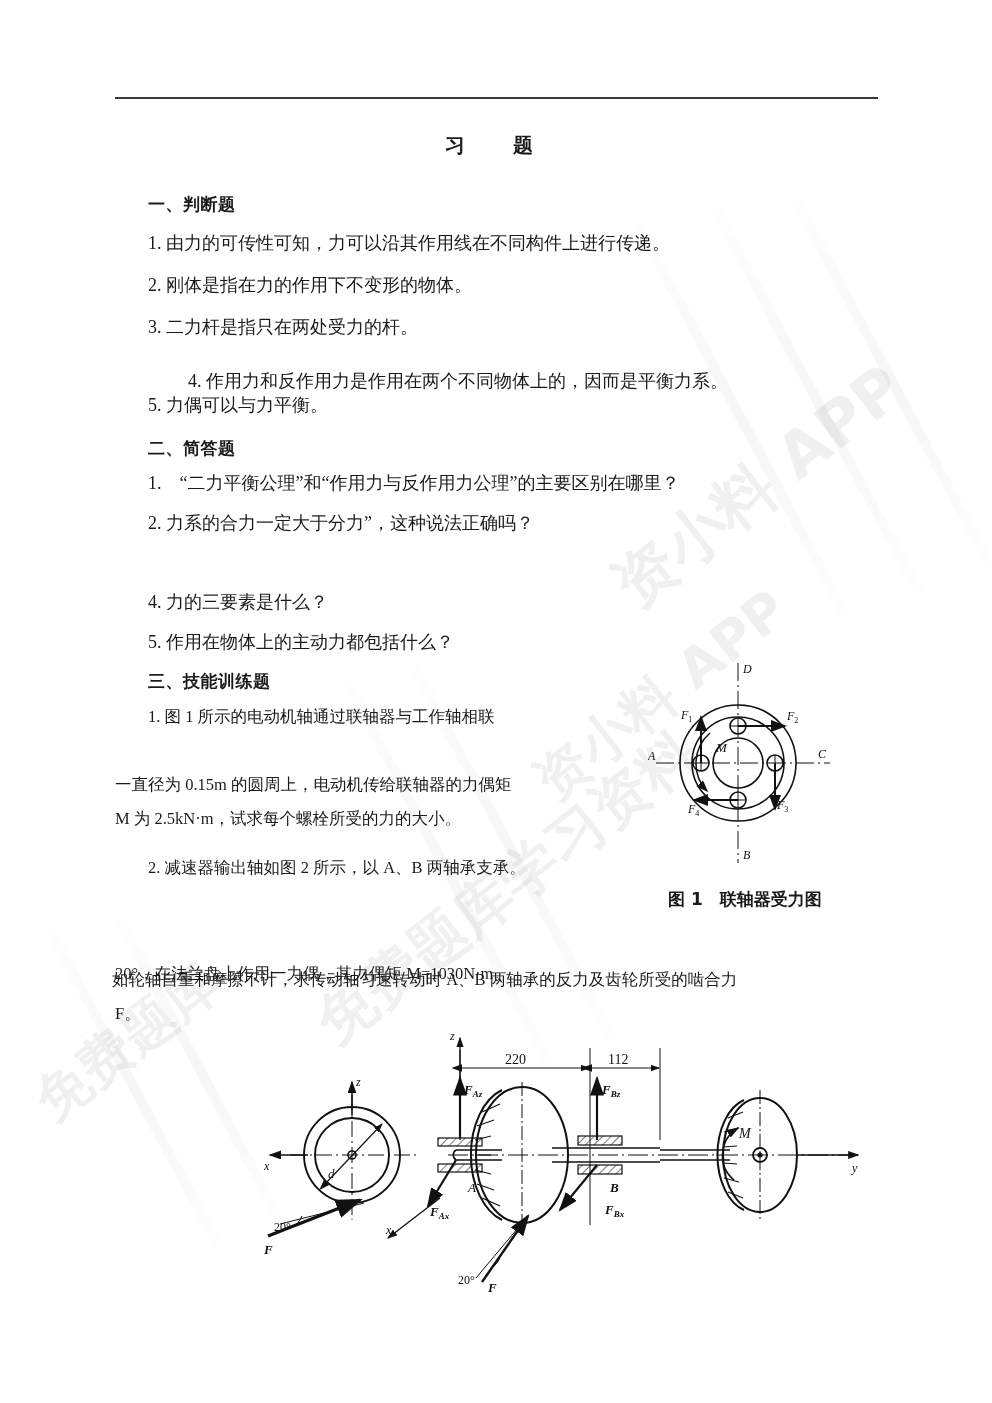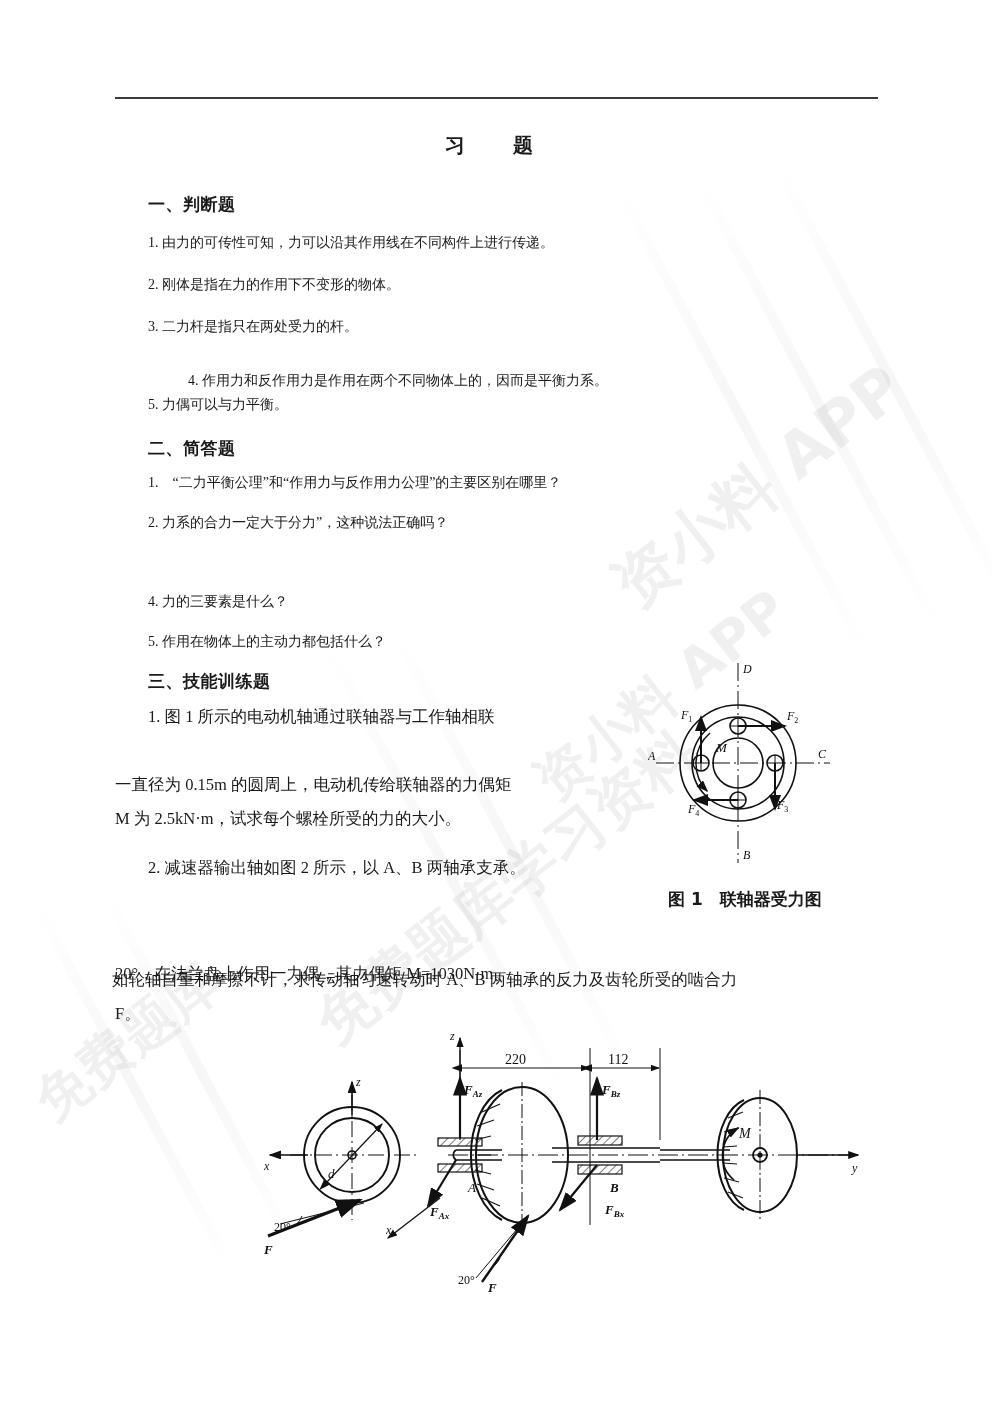--- a/index.html
+++ b/index.html
@@ -48,21 +48,21 @@
   }
   .sec-head{
     position:absolute;left:148px;
     font-size:17px;font-weight:bold;
     font-family:"DejaVu Sans","Liberation Sans",sans-serif;
     letter-spacing:.5px;
     white-space:nowrap;
   }
   .q{
     position:absolute;left:148px;
-    font-size:14px;
+    font-size:18px;
     line-height:20px;
     white-space:nowrap;
   }
   .para{
     position:absolute;
     font-size:16.5px;
     line-height:34px;
     white-space:nowrap;
   }
   .figcap{

